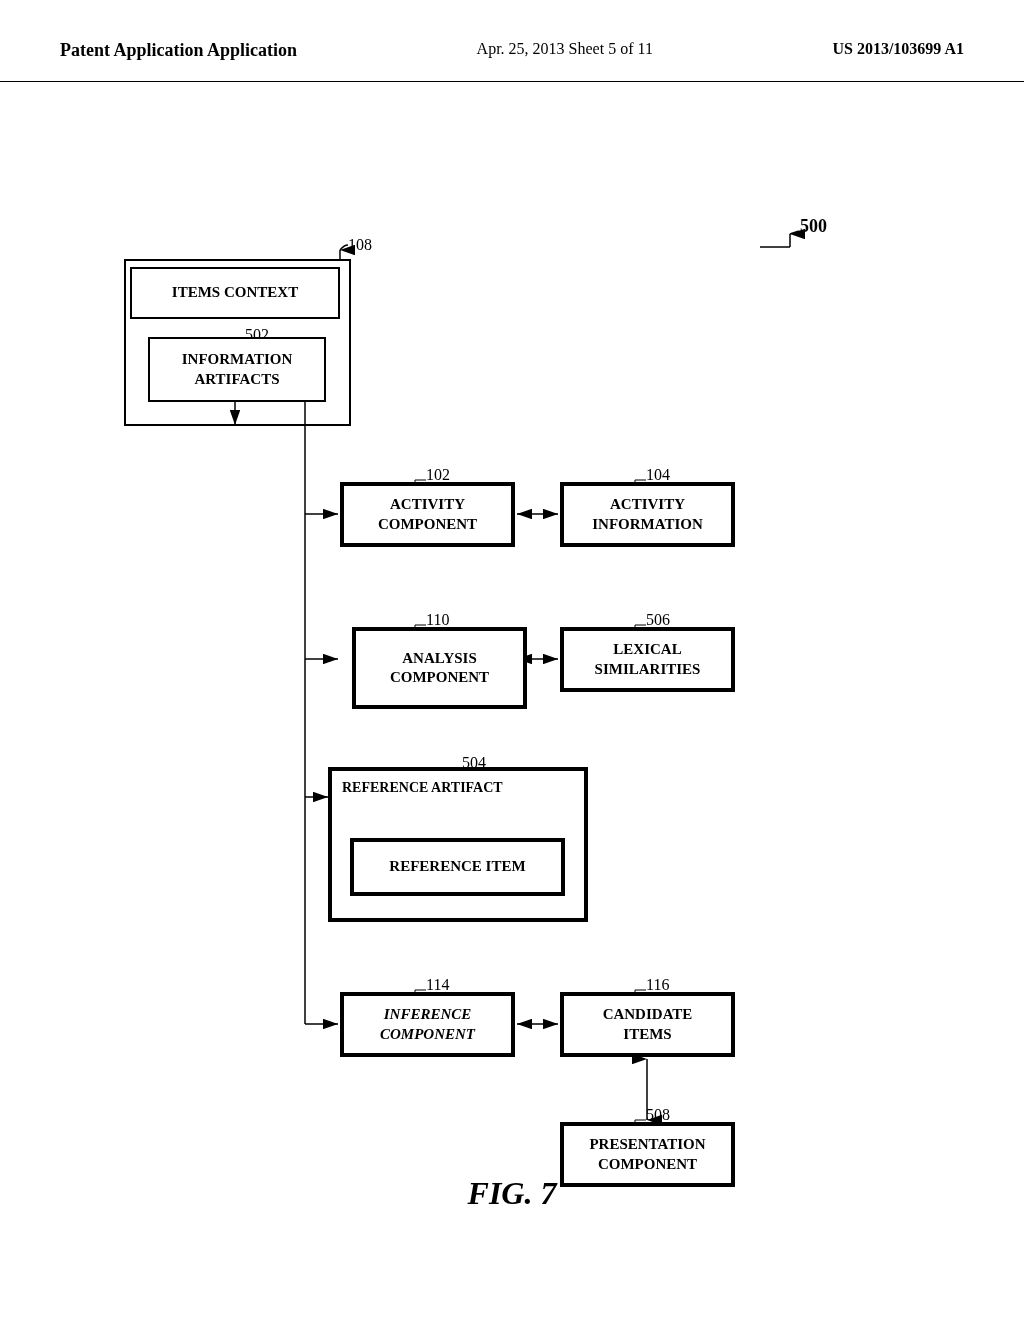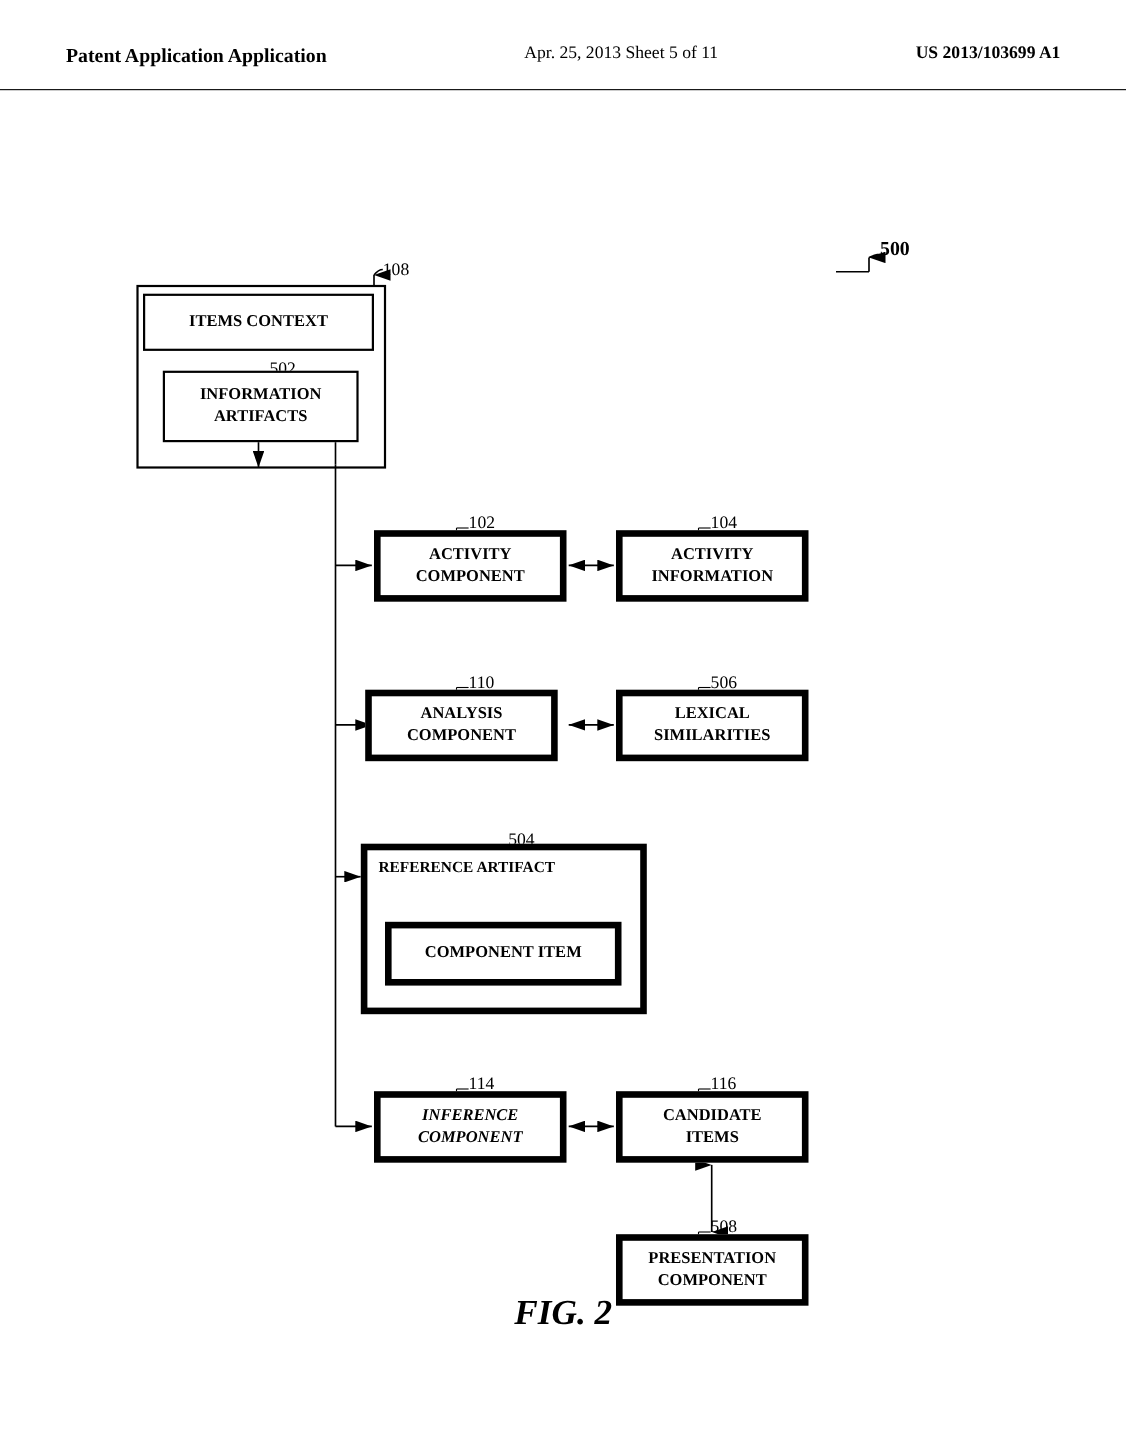--- a/index.html
+++ b/index.html
@@ -36,21 +36,21 @@
     
     .diagram-area {
       position: relative;
       width: 100%;
       height: 1150px;
     }
 
     
     .box {
       position: absolute;
-      border: 6px solid #000000;
+      border: 4px solid #000000;
       background: #fff;
       display: flex;
       align-items: center;
       justify-content: center;
       text-align: center;
       font-size: 15px;
       font-weight: bold;
       line-height: 1.3;
     }
 
@@ -189,45 +189,45 @@
   </div>
 
   <div class="box" style="left:340px; top:400px; width:175px; height:65px;">
     <span>ACTIVITY<br>COMPONENT</span>
   </div>
 
   <div class="box" style="left:560px; top:400px; width:175px; height:65px;">
     <span>ACTIVITY<br>INFORMATION</span>
   </div>
 
-  <div class="box" style="left:332px; top:545px; width:175px; height:65px;justify-content:center;">
+  <div class="box" style="left:352px; top:545px; width:175px; height:82px;justify-content:center;">
     <span>ANALYSIS<br>COMPONENT</span>
   </div>
 
   <div class="box" style="left:560px; top:545px; width:175px; height:65px;">
     <span>LEXICAL<br>SIMILARITIES</span>
   </div>
 
   <div class="box" style="left:328px; top:685px; width:260px; height:155px; align-items:flex-start; justify-content:flex-start; padding:8px 10px; font-size:14px;">
     <span>REFERENCE ARTIFACT</span>
   </div>
 
   <div class="box" style="left:350px; top:756px; width:215px; height:58px;">
-    <span>COMPONENT ITEM</span>
+    <span>REFERENCE ITEM</span>
   </div>
 
   <div class="box" style="left:340px; top:910px; width:175px; height:65px;font-style:italic;">
     <span>INFERENCE<br>COMPONENT</span>
   </div>
 
   <div class="box" style="left:560px; top:910px; width:175px; height:65px;">
     <span>CANDIDATE<br>ITEMS</span>
   </div>
 
   <div class="box" style="left:560px; top:1040px; width:175px; height:65px;">
     <span>PRESENTATION<br>COMPONENT</span>
   </div>
 
   <div class="fig-label">
-    <em>FIG. 2</em>
+    <em>FIG. 7</em>
   </div>
 
 </div>
 
 </body></html>

